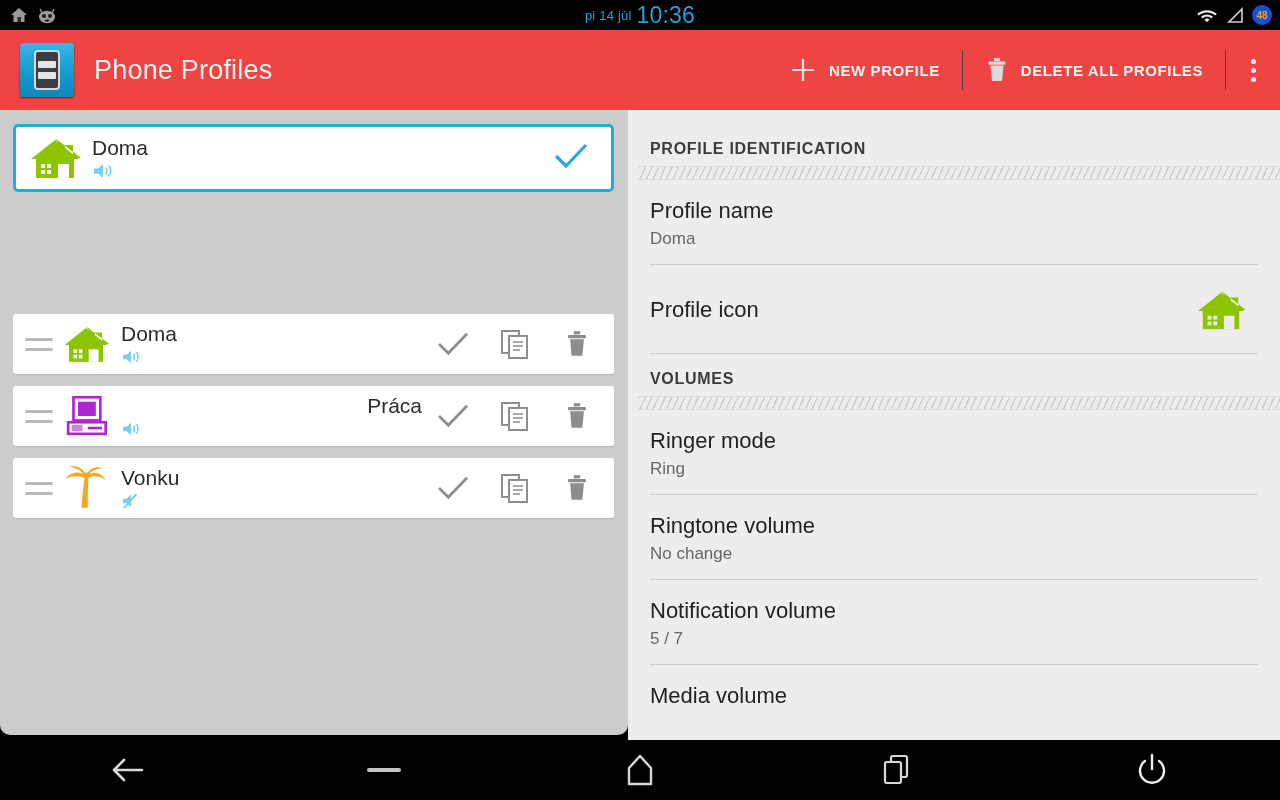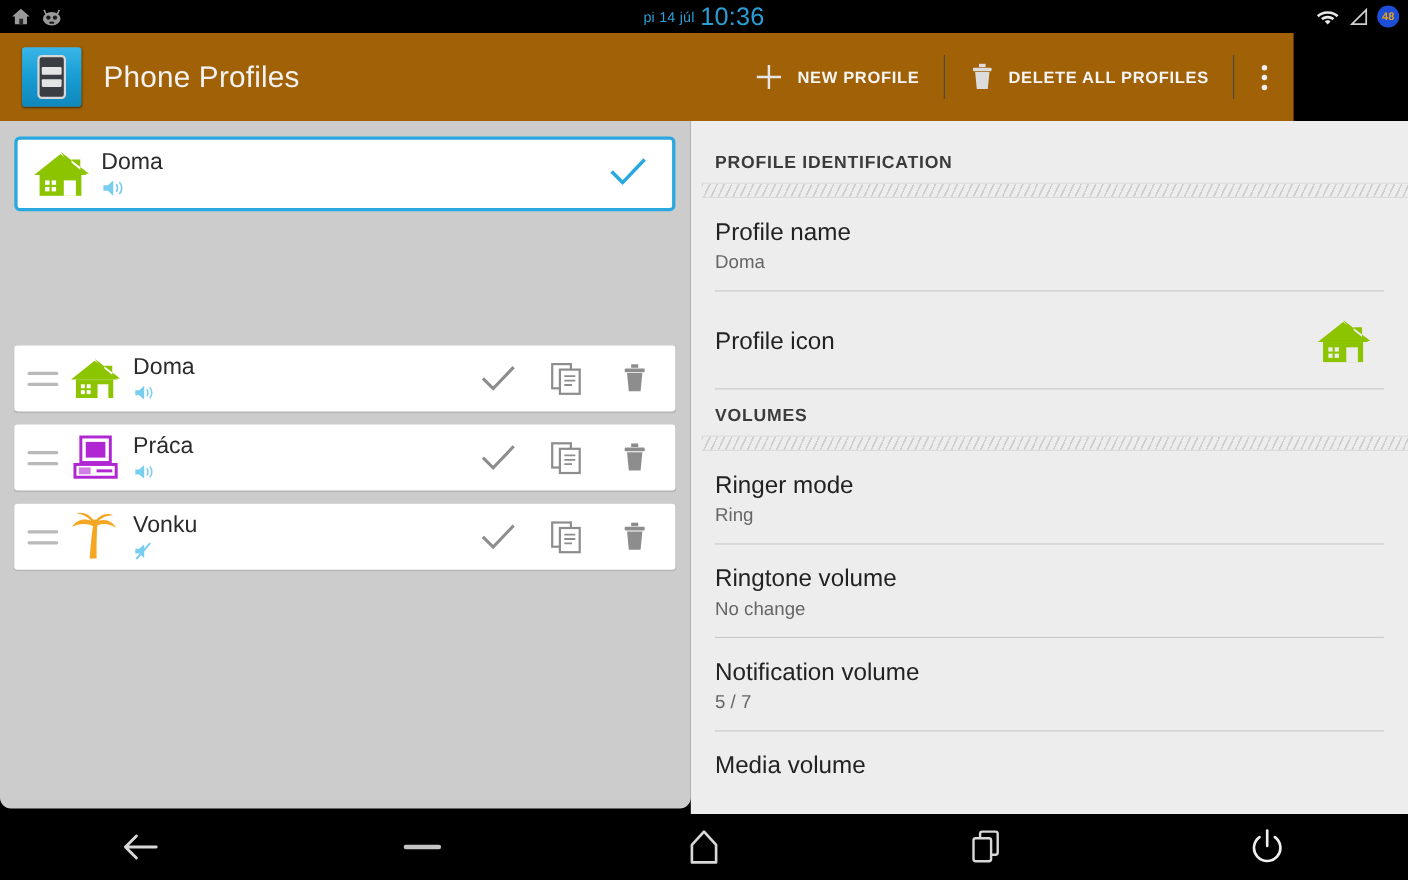--- a/index.html
+++ b/index.html
@@ -23,22 +23,22 @@
     color:#2196cf; font-size:13px; letter-spacing:.2px;
   }
   .sb-clock .time{ font-size:23px; color:#2a9fd6; line-height:19px; }
   .sb-clock .date{ font-size:13px; color:#2a9fd6; line-height:19px;}
   .batt{ position:relative; width:20px;height:20px;border-radius:50%;
     background:#1d4ed8; display:flex; align-items:center; justify-content:center;}
   .batt span{ font-size:10px; font-weight:bold; color:#e8a317; }
 
   
   .actionbar{
-    position:absolute; left:0; top:30px; width:1176px; height:80px;
-    background:#a16207;
+    position:absolute; left:0; top:30px; width:1280px; height:80px;
+    background:#ef4444;
     display:flex; align-items:center;
   }
   .app-icon{
     width:54px;height:54px;margin-left:20px;border-radius:3px;
     background:linear-gradient(180deg,#3ab5e8 0%,#1a9fd4 45%,#0f87bb 100%);
     display:flex;align-items:center;justify-content:center;
     box-shadow:0 1px 2px rgba(0,0,0,.6);
     position:relative;
   }
   .app-icon .phone{
@@ -280,21 +280,21 @@
         <div class="act">
           <svg width="26" height="30" viewBox="0 0 24 28">
             <rect x="9" y="2" width="6" height="3" fill="#8d8d8d"></rect>
             <rect x="3.5" y="5.5" width="17" height="3.2" rx="1" fill="#8d8d8d"></rect>
             <path d="M5.5 9.5 L18.5 9.5 L17 25 L7 25 Z" fill="#8d8d8d"></path>
           </svg>
         </div>
       </div>
     </div>
 
-    <div class="row" style="top:276px;">
+    <div class="row" style="top:276px;text-align:right;">
       <div class="handle">
           <i></i>
           <i></i>
         </div>
       <div class="icon-wrap">
         <svg width="50" height="44" viewBox="0 0 56 48">
           <rect x="14" y="3" width="30" height="26" fill="none" stroke="#b026d3" stroke-width="3"></rect>
           <rect x="19" y="8" width="20" height="16" fill="#b026d3"></rect>
           <rect x="8" y="31" width="42" height="13" fill="none" stroke="#b026d3" stroke-width="3"></rect>
           <rect x="12" y="34" width="12" height="7" fill="#b026d3" opacity=".6"></rect>

